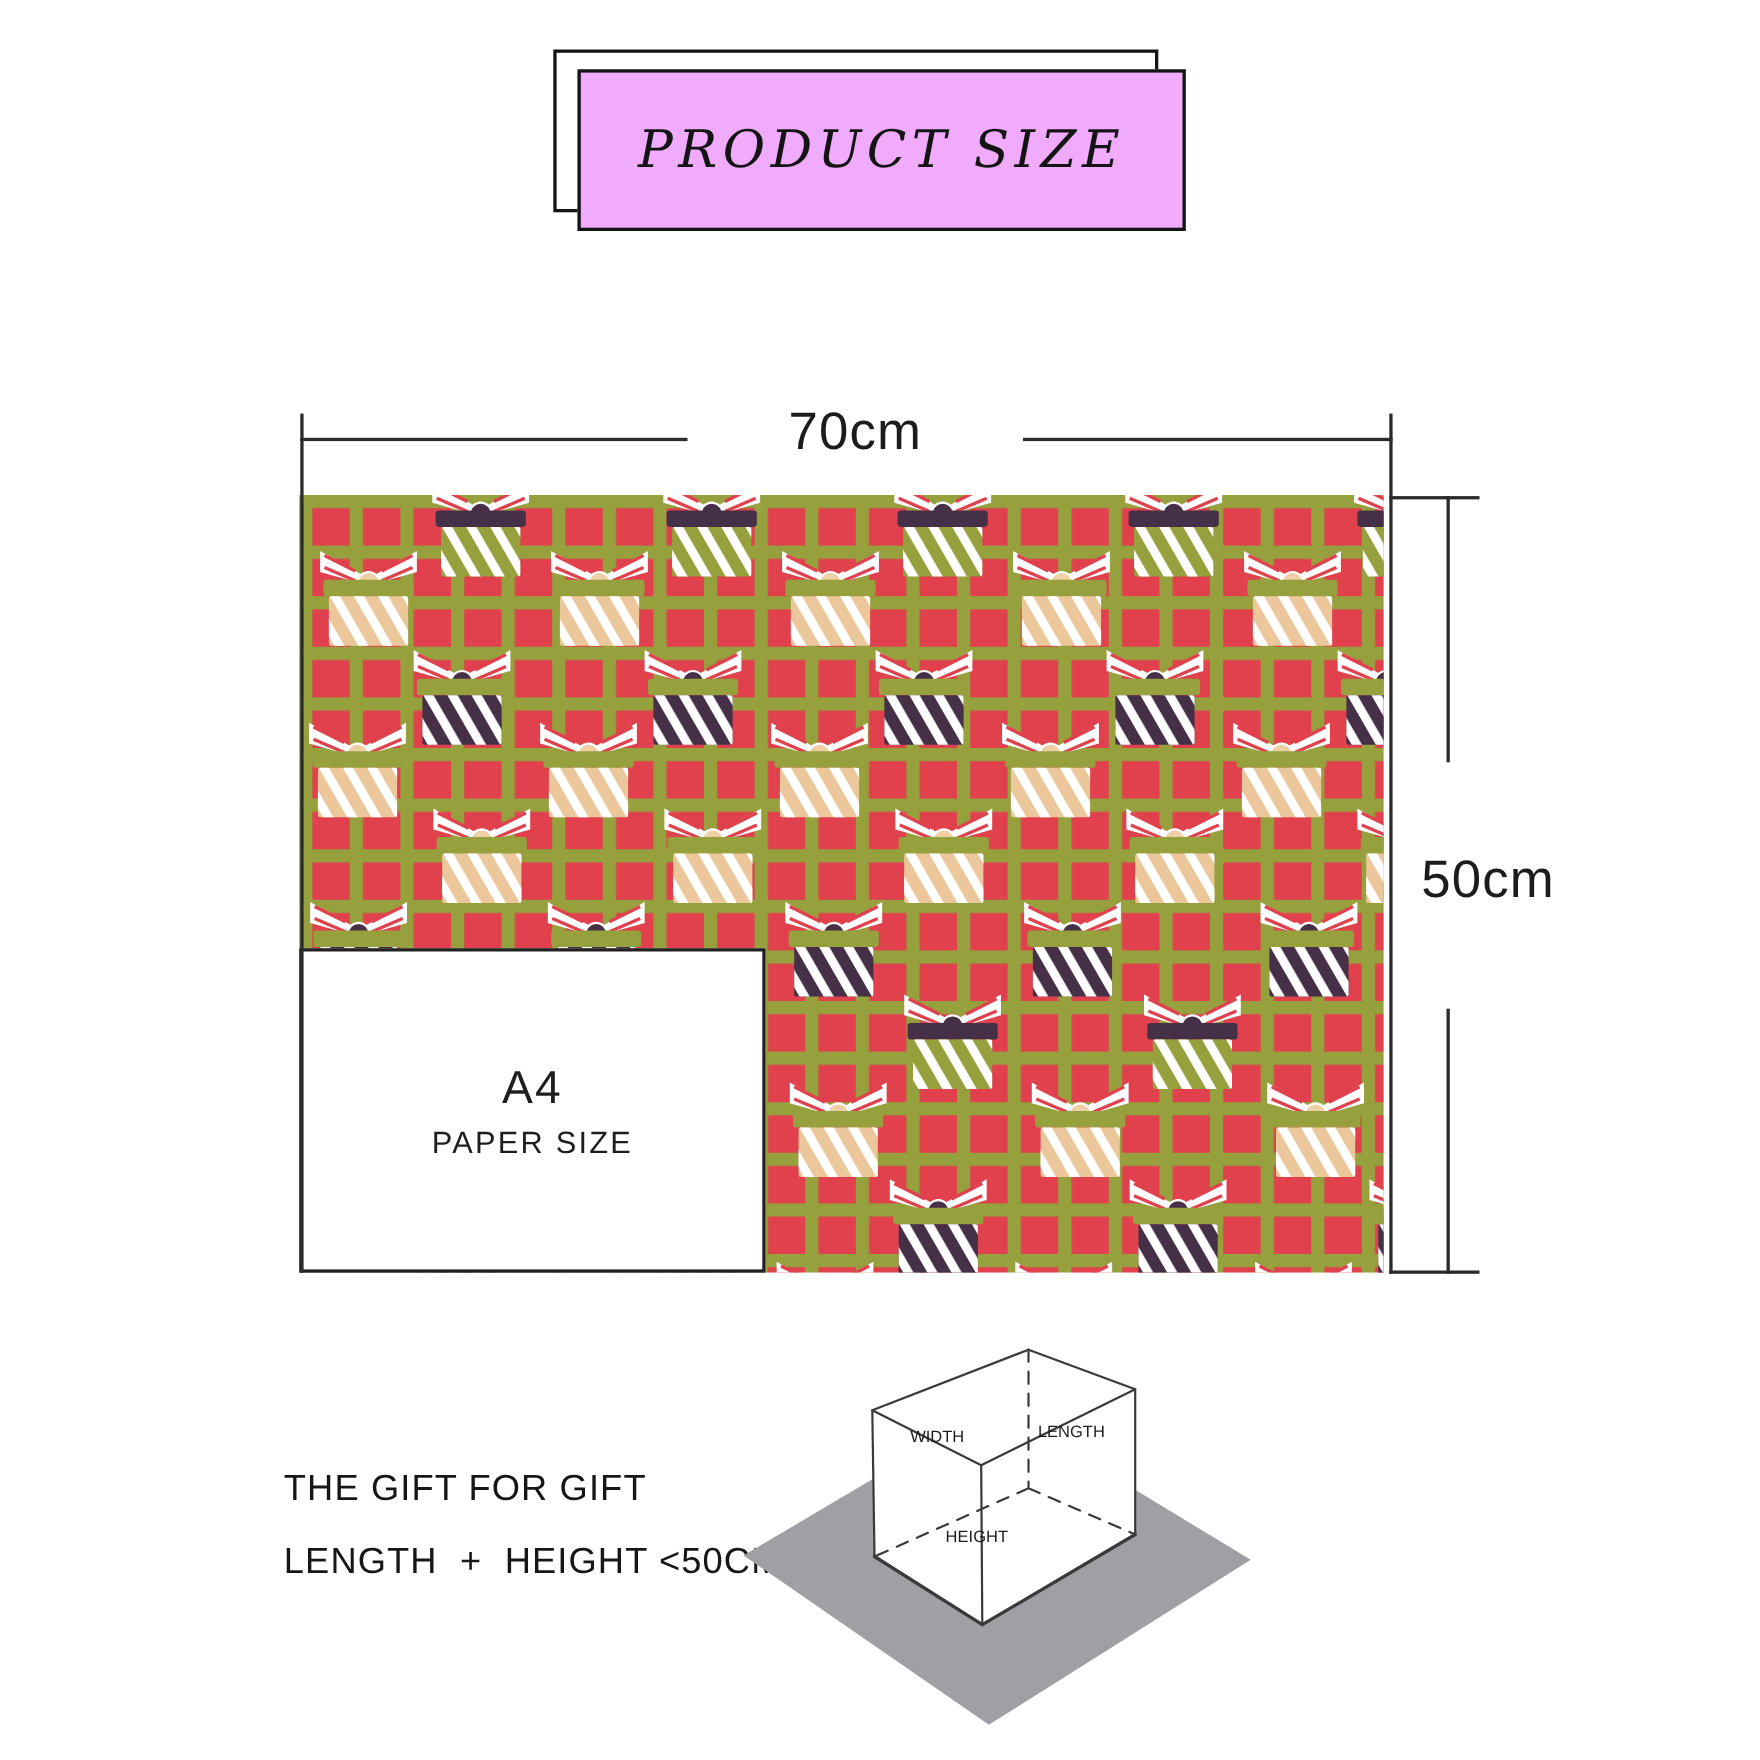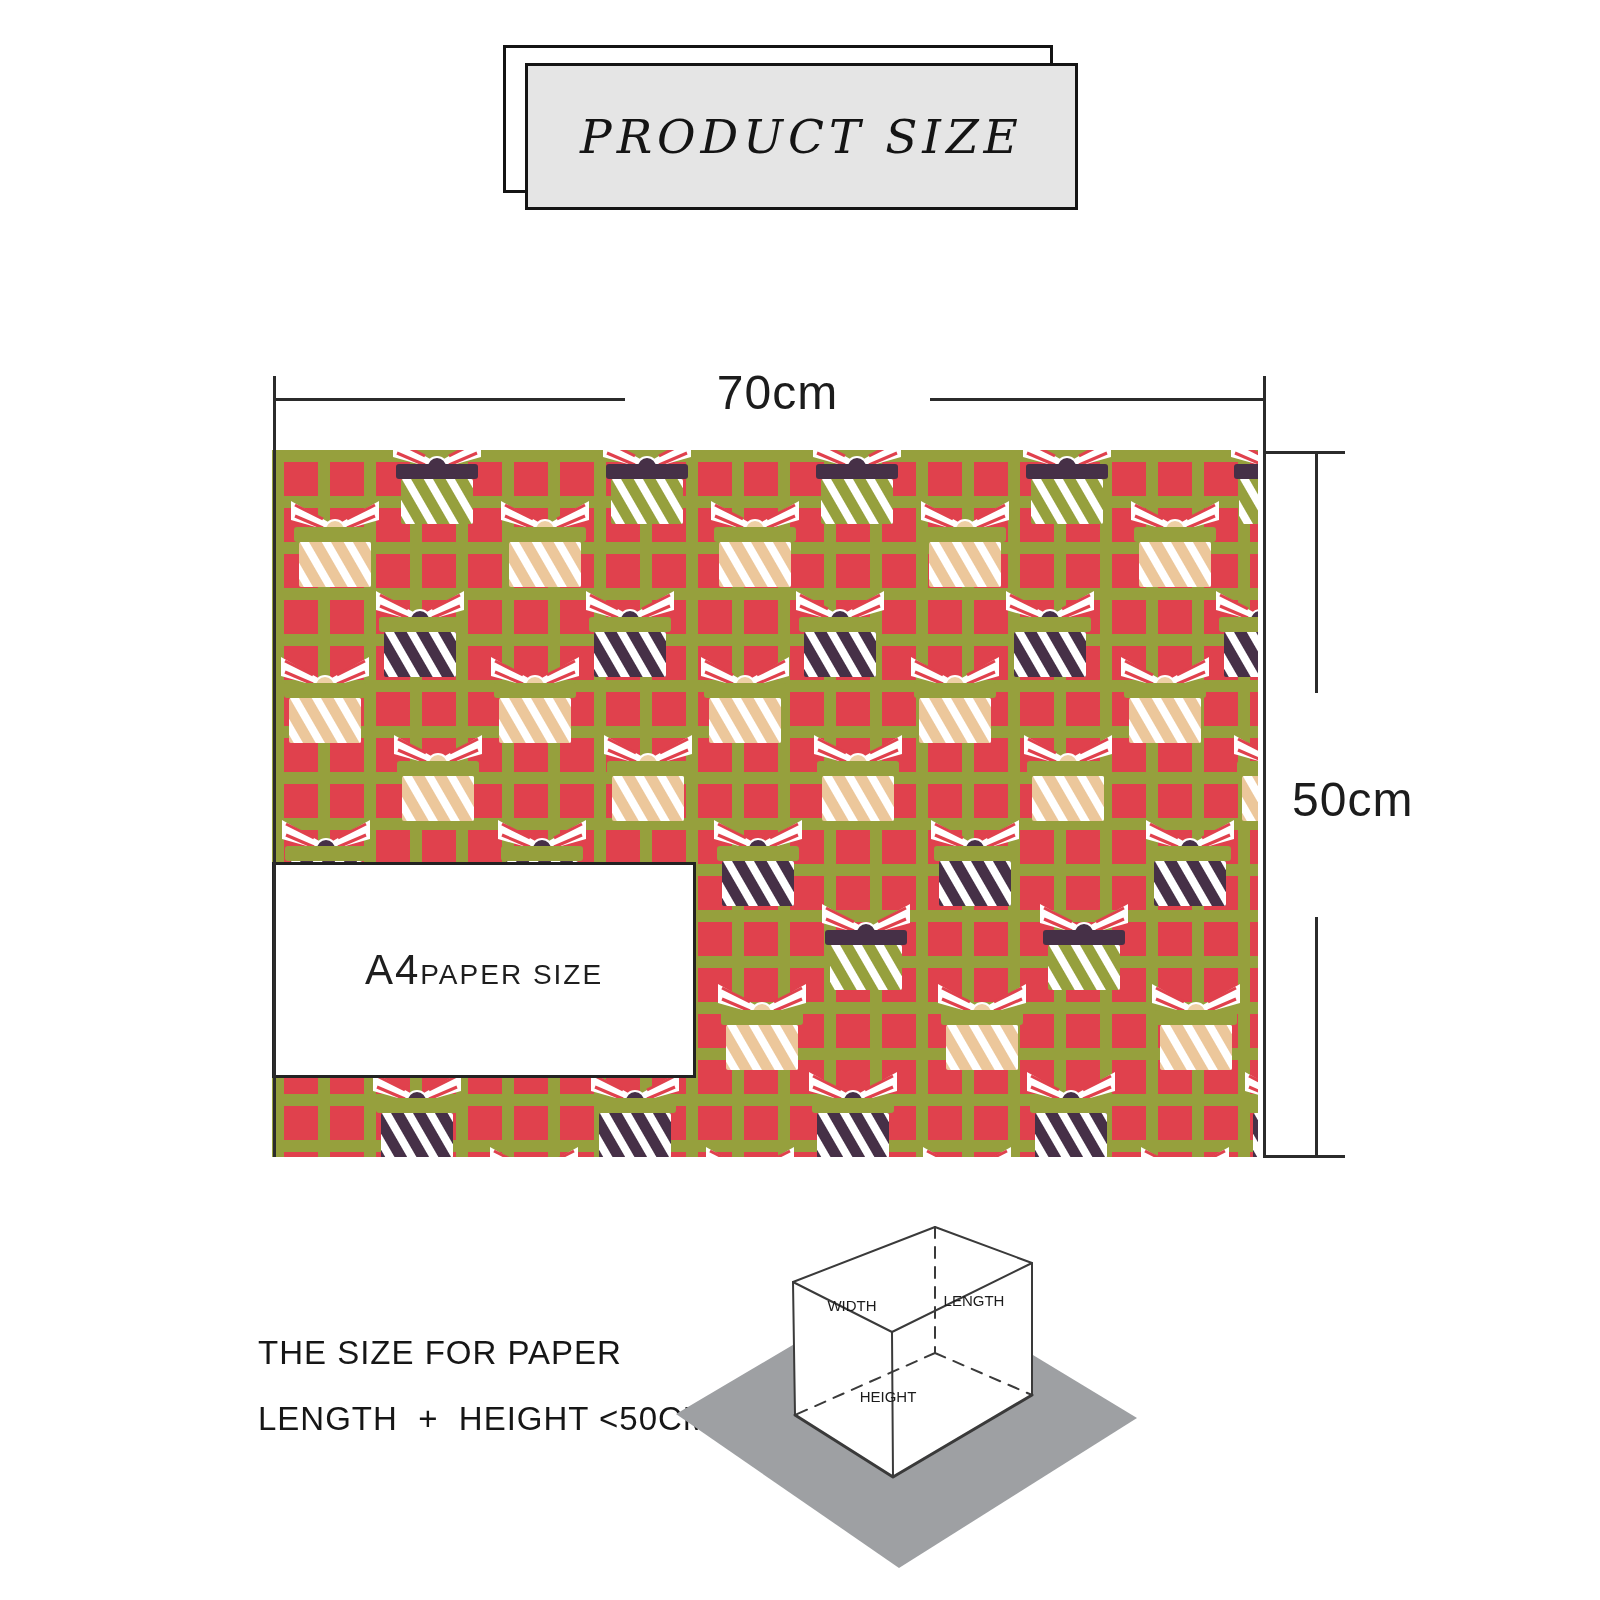--- a/index.html
+++ b/index.html
@@ -2,32 +2,32 @@
 <html><head>
 <meta charset="utf-8">
 <style>
   html,body{margin:0;padding:0;background:#ffffff;}
   .stage{position:relative;width:1600px;height:1600px;background:#ffffff;overflow:hidden;
          font-family:"Liberation Sans",sans-serif;color:#1c1c1c;}
   .abs{position:absolute;}
 
   
   .banner-back{left:503px;top:45px;width:550px;height:148px;background:#fff;border:3px solid #141414;box-sizing:border-box;}
-  .banner-front{left:525px;top:63px;width:553px;height:147px;background:#e5e5e5;border:3px solid #141414;box-sizing:border-box;
+  .banner-front{left:525px;top:63px;width:553px;height:147px;background:#f0abfc;border:3px solid #141414;box-sizing:border-box;
                 display:flex;align-items:center;justify-content:center;}
   .banner-front span{font-family:"DejaVu Serif",serif;font-style:italic;font-size:47px;letter-spacing:5px;color:#141414;}
 
   
   .dline{background:#2b2b2b;}
   .dim-label{font-size:48px;color:#1c1c1c;letter-spacing:1px;}
 
   
   #paper-svg{left:272px;top:450px;}
-  .a4-box{left:272px;top:862px;width:424px;height:216px;background:#ffffff;border:3px solid #222222;box-sizing:border-box;
-          display:flex;align-items:center;justify-content:center;z-index:5;}
+  .a4-box{left:272px;top:862px;width:424px;height:295px;background:#ffffff;border:3px solid #222222;box-sizing:border-box;
+          display:flex;align-items:center;justify-content:center;z-index:5;flex-direction:column;}
   .a4-box .a4-main{font-size:42px;letter-spacing:2px;color:#1e1e1e;}
   .a4-box .a4-rest{font-size:28px;letter-spacing:2px;color:#1e1e1e;padding-top:10px;}
 
   
   .note-line{left:258px;white-space:pre;font-size:33px;letter-spacing:1px;color:#161616;}
   .note-1{top:1334px;}
   .note-2{top:1400px;}
   .note-3{top:1464px;}
 
   #box3d-svg{left:640px;top:1180px;}
@@ -858,21 +858,21 @@
   <div class="abs dline" style="left:273px;top:398px;width:352px;height:3px;"></div>
   <div class="abs dline" style="left:930px;top:398px;width:336px;height:3px;"></div>
   <div class="abs dim-label" style="left:650px;top:365px;width:255px;text-align:center;">70cm</div>
 
   <div class="abs dline" style="left:1263px;top:451px;width:82px;height:3px;"></div>
   <div class="abs dline" style="left:1315px;top:451px;width:3px;height:242px;"></div>
   <div class="abs dim-label" style="left:1292px;top:772px;">50cm</div>
   <div class="abs dline" style="left:1315px;top:917px;width:3px;height:241px;"></div>
   <div class="abs dline" style="left:1263px;top:1155px;width:82px;height:3px;"></div>
 
-  <div class="abs note-line note-1">THE SIZE FOR PAPER</div>
+  <div class="abs note-line note-1">THE GIFT FOR GIFT</div>
   <div class="abs note-line note-2">LENGTH  +  HEIGHT &lt;50CM</div>
 
   <svg id="box3d-svg" class="abs" width="800" height="420" viewBox="0 0 800 420">
     <polygon id="floor" points="36,234 266,98 497,238 259,388" fill="#9ea0a3"></polygon>
     <polygon points="295,47 392,83 392,215 253,297 155,235 153,102" fill="#ffffff"></polygon>
     <g stroke="#3a3a3a" stroke-width="2" fill="none" stroke-linecap="round">
       <path d="M295,47 L153,102 M295,47 L392,83 M153,102 L252,152 M392,83 L252,152"></path>
       <path d="M153,102 L155,235 M252,152 L253,297 M392,83 L392,215"></path>
       <path stroke-width="3" d="M155,235 L253,297 M253,297 L392,215"></path>
       <g stroke-dasharray="11 9">

